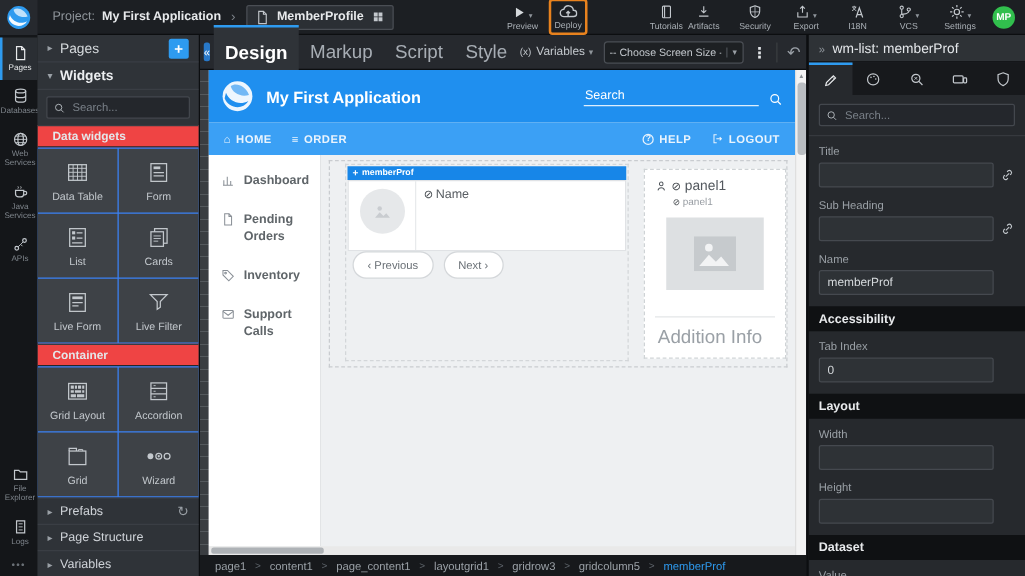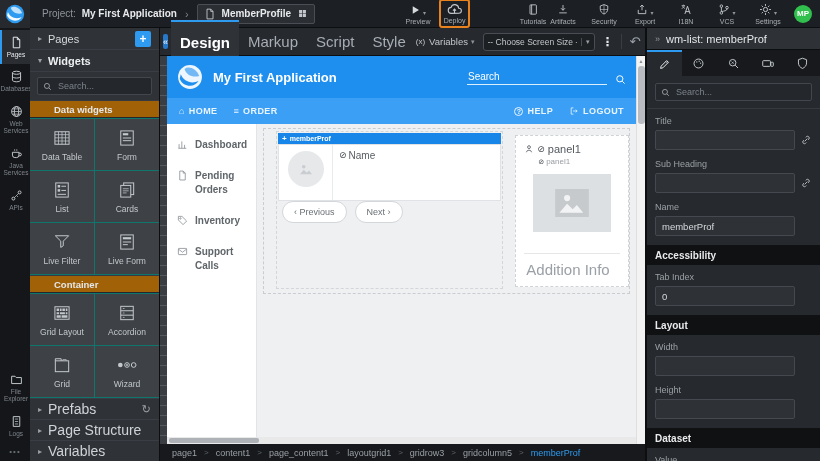--- a/index.html
+++ b/index.html
@@ -44,27 +44,27 @@
   .wp-row{height:22px;flex:0 0 22px;display:flex;align-items:center;padding:0 8px;gap:6px;border-bottom:1px solid #3a3e44;}
   .wp-row .caret{color:#9aa0a6;font-size:8px;}
   .wp-row .t{font-size:11px;color:#d6dadd;}
   .wp-row.bold .t{font-weight:bold;color:#eceef0;}
   .plus-btn{margin-left:auto;width:16px;height:16px;background:#2e9bf0;color:#fff;border-radius:2px;
             display:flex;align-items:center;justify-content:center;font-size:12px;font-weight:bold;line-height:1;}
   .wp-search{margin:5px 7px;height:18px;flex:0 0 18px;background:#24272c;border:1px solid #43474d;border-radius:2px;
              display:flex;align-items:center;padding:0 5px;gap:4px;}
   .wp-search input{flex:1;background:transparent;border:none;outline:none;color:#c3c8cd;font-size:9px;width:60px;font-family:inherit;}
   .wp-search input::placeholder{color:#7b828a;}
-  .wp-cat{height:18px;flex:0 0 18px;background:#a16207;border-top:1px solid #383c42;border-bottom:1px solid #24272b;
-          display:flex;align-items:center;padding:0 24px;font-size:9.5px;font-weight:bold;color:#e4e7ea;}
-  .tiles{display:grid;grid-template-columns:1fr 1fr;gap:1px;background:#0f766e;padding:1px 0;}
+  .wp-cat{height:18px;flex:0 0 18px;background:#ef4444;border-top:1px solid #383c42;border-bottom:1px solid #24272b;
+          display:flex;align-items:center;padding:0 12px;font-size:9.5px;font-weight:bold;color:#e4e7ea;}
+  .tiles{display:grid;grid-template-columns:1fr 1fr;gap:1px;background:#3b82f6;padding:1px 0;}
   .tile{background:#3e4247;height:51px;display:flex;flex-direction:column;align-items:center;justify-content:center;gap:4px;}
   .tile .tl{font-size:8.5px;color:#c3c8cd;}
   .wp-foot{height:21px;flex:0 0 21px;display:flex;align-items:center;gap:6px;padding:0 8px;border-top:1px solid #3a3e44;}
-  .wp-foot .t{font-size:14px;color:#cfd3d8;}
+  .wp-foot .t{font-size:10px;color:#cfd3d8;}
   .wp-foot .rfr{margin-left:auto;color:#9aa0a6;font-size:11px;}
 
   
   .center{flex:1;display:flex;flex-direction:column;min-width:0;background:#26292e;}
   .etb{height:28px;flex:0 0 28px;display:flex;align-items:center;background:#26292e;border-bottom:1px solid #0c0e10;padding:0 3px;}
   .ecollapse{width:14px;height:15px;background:#2878c8;color:#fff;border-radius:2px;font-size:9px;
              display:flex;align-items:center;justify-content:center;margin-right:3px;}
   .etab{padding:12px 9px;height:44px;display:flex;align-items:center;font-size:15px;color:#a7adb4;}
   .etab.active{background:#2f3338;border-top:2px solid #2e9bf0;color:#fff;font-weight:bold;}
   .evars{margin-left:auto;display:flex;align-items:center;gap:3px;color:#c3c8cd;font-size:9.5px;}
@@ -376,31 +376,31 @@
         <div class="tile">
           <svg width="20" height="20" viewBox="0 0 24 24" class="ic">
             <rect x="8" y="3.5" width="12" height="14"></rect>
               <rect x="4.5" y="6.5" width="12" height="14" fill="#3e4247"></rect>
               <path d="M7 10.5h7M7 13h7M7 15.5h4.5" stroke-width=".9"></path>
           </svg>
           <span class="tl">Cards</span>
         </div>
         <div class="tile">
           <svg width="20" height="20" viewBox="0 0 24 24" class="ic">
-            <path d="M4 4.5h16L13.5 11v5.5l-3 2v-7.5z"></path>
-          </svg>
-          <span class="tl">Live Filter</span>
-        </div>
-        <div class="tile">
-          <svg width="20" height="20" viewBox="0 0 24 24" class="ic">
             <rect x="4.5" y="3.5" width="15" height="17"></rect>
               <rect x="7" y="6.2" width="10" height="2.6" class="icf"></rect>
               <path d="M7 12h10M7 15.2h6"></path>
           </svg>
           <span class="tl">Live Form</span>
+        </div>
+        <div class="tile">
+          <svg width="20" height="20" viewBox="0 0 24 24" class="ic">
+            <path d="M4 4.5h16L13.5 11v5.5l-3 2v-7.5z"></path>
+          </svg>
+          <span class="tl">Live Filter</span>
         </div>
       </div>
 
       <div class="wp-cat">Container</div>
       <div class="tiles">
         <div class="tile">
           <svg width="22" height="20" viewBox="0 0 24 24" class="ic">
             <rect x="3.5" y="4.5" width="17" height="15"></rect>
             <path class="icf" d="M5.5 6.5h3v3h-3zM9.5 6.5h2v3h-2zM12.5 6.5h3v3h-3zM16.5 6.5h2v3h-2zM5.5 11h3v2.5h-3zM9.5 11h6v2.5h-6zM16.5 11h2v2.5h-2zM5.5 14.8h5v3h-5zM11.5 14.8h7v3h-7z"></path>
           </svg>

